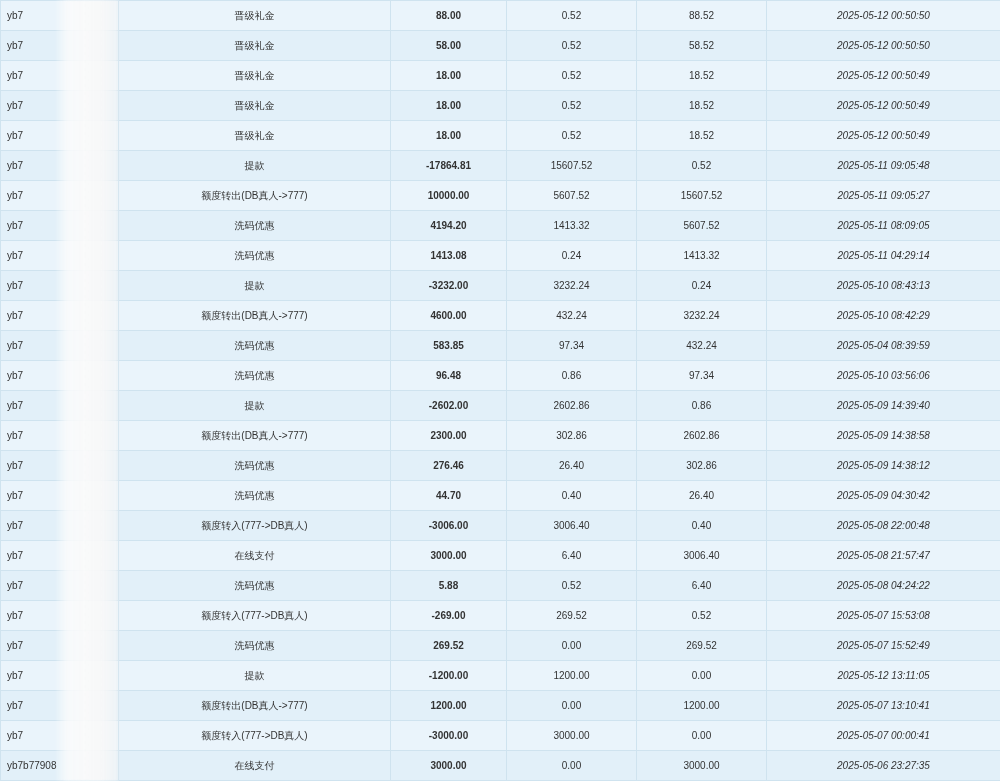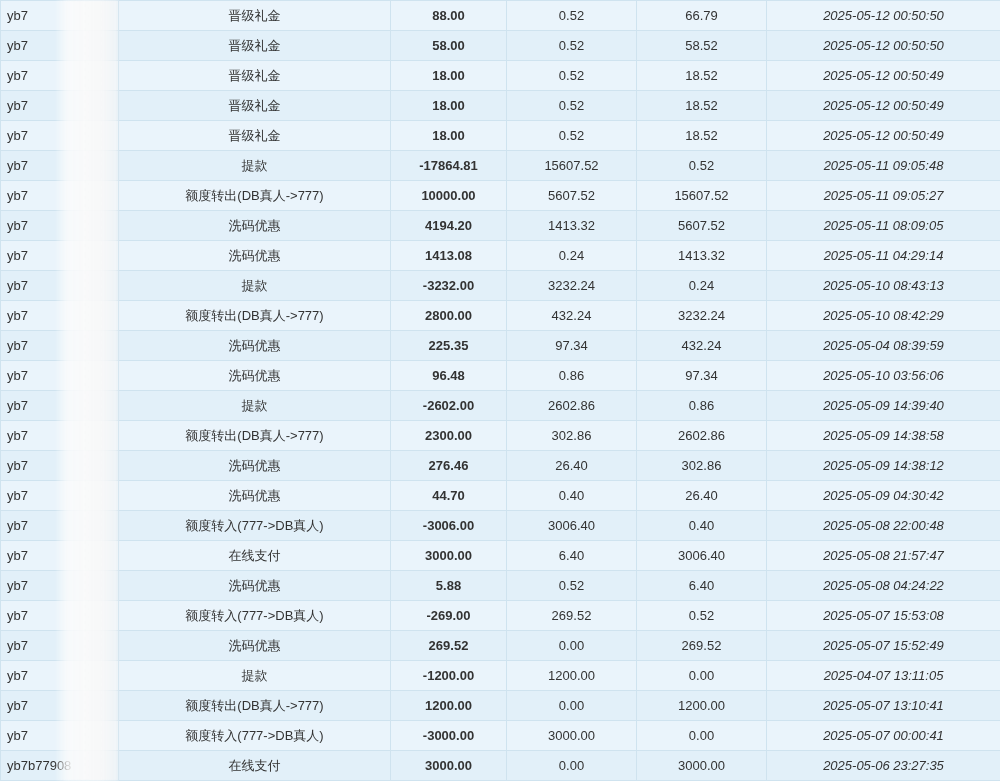--- a/index.html
+++ b/index.html
@@ -12,21 +12,21 @@
     width: 1000px;
     height: 781px;
     position: relative;
     overflow: hidden;
     background: #ffffff;
   }
   table.txn {
     border-collapse: collapse;
     width: 1000px;
     table-layout: fixed;
-    font-size: 13px;
+    font-size: 10px;
     color: #333333;
   }
   table.txn td {
     border: 1px solid #cfe3ef;
     height: 29px;
     padding: 0 6px;
     background: #eaf4fb;
     white-space: nowrap;
     overflow: hidden;
     text-overflow: ellipsis;
@@ -78,21 +78,21 @@
       <col class="c-before">
       <col class="c-after">
       <col class="c-time">
     </colgroup>
     <tbody id="txn-body">
         <tr>
           <td class="account">yb7</td>
           <td class="type">晋级礼金</td>
           <td class="amount">88.00</td>
           <td class="before">0.52</td>
-          <td class="after">66.79</td>
+          <td class="after">88.52</td>
           <td class="time">2025-05-12 00:50:50</td>
         </tr>
         <tr>
           <td class="account">yb7</td>
           <td class="type">晋级礼金</td>
           <td class="amount">58.00</td>
           <td class="before">0.52</td>
           <td class="after">58.52</td>
           <td class="time">2025-05-12 00:50:50</td>
         </tr>
@@ -156,29 +156,29 @@
           <td class="account">yb7</td>
           <td class="type">提款</td>
           <td class="amount">-3232.00</td>
           <td class="before">3232.24</td>
           <td class="after">0.24</td>
           <td class="time">2025-05-10 08:43:13</td>
         </tr>
         <tr>
           <td class="account">yb7</td>
           <td class="type">额度转出(DB真人-&gt;777)</td>
-          <td class="amount">2800.00</td>
+          <td class="amount">4600.00</td>
           <td class="before">432.24</td>
           <td class="after">3232.24</td>
           <td class="time">2025-05-10 08:42:29</td>
         </tr>
         <tr>
           <td class="account">yb7</td>
           <td class="type">洗码优惠</td>
-          <td class="amount">225.35</td>
+          <td class="amount">583.85</td>
           <td class="before">97.34</td>
           <td class="after">432.24</td>
           <td class="time">2025-05-04 08:39:59</td>
         </tr>
         <tr>
           <td class="account">yb7</td>
           <td class="type">洗码优惠</td>
           <td class="amount">96.48</td>
           <td class="before">0.86</td>
           <td class="after">97.34</td>
@@ -255,21 +255,21 @@
           <td class="before">0.00</td>
           <td class="after">269.52</td>
           <td class="time">2025-05-07 15:52:49</td>
         </tr>
         <tr>
           <td class="account">yb7</td>
           <td class="type">提款</td>
           <td class="amount">-1200.00</td>
           <td class="before">1200.00</td>
           <td class="after">0.00</td>
-          <td class="time">2025-04-07 13:11:05</td>
+          <td class="time">2025-05-12 13:11:05</td>
         </tr>
         <tr>
           <td class="account">yb7</td>
           <td class="type">额度转出(DB真人-&gt;777)</td>
           <td class="amount">1200.00</td>
           <td class="before">0.00</td>
           <td class="after">1200.00</td>
           <td class="time">2025-05-07 13:10:41</td>
         </tr>
         <tr>

